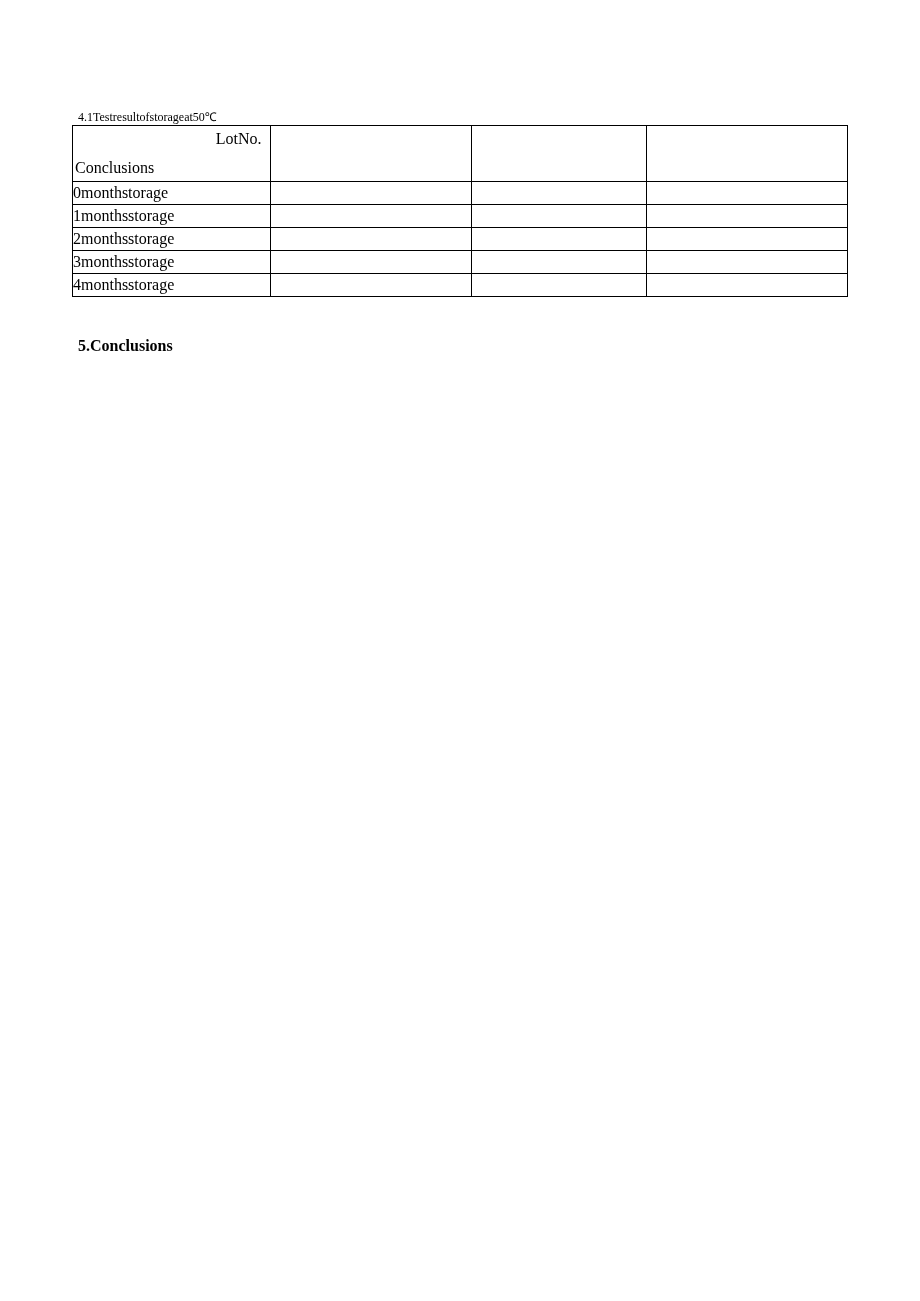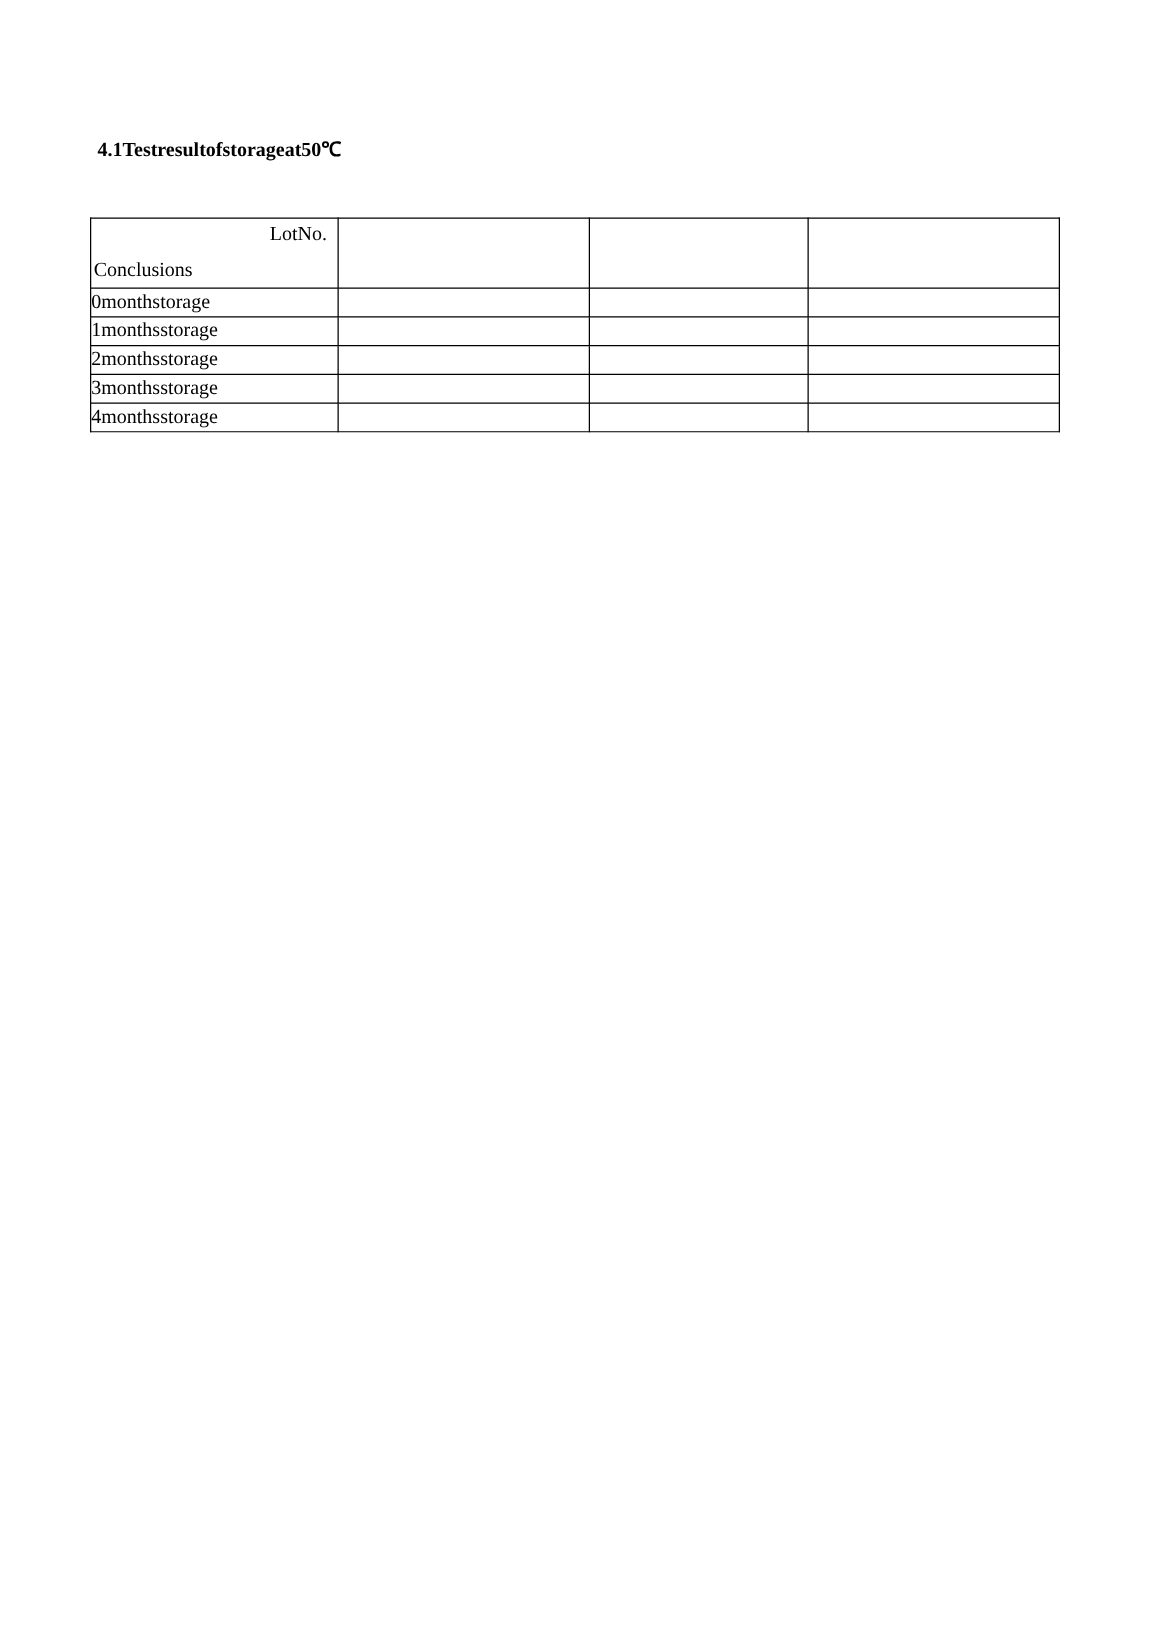--- a/index.html
+++ b/index.html
@@ -18,30 +18,28 @@
     margin-bottom: 28px;
     font-size: 16px;
   }
   .section-heading {
     font-weight: bold;
     font-size: 16px;
     margin-left: 6px;
     margin-bottom: 4px;
   }
   .subheading {
-    font-size: 16px;
+    font-size: 12px;
     margin-left: 6px;
     margin-bottom: 0;
-    font-weight: bold;
   }
   table.results {
     border-collapse: collapse;
     width: 100%;
     table-layout: fixed;
-    margin-top: 44px;
   }
   table.results th,
   table.results td {
     border: 1px solid #000000;
     padding: 0;
     vertical-align: top;
   }
   table.results col.col-left { width: 25.5%; }
   table.results col.col-a { width: 26%; }
   table.results col.col-b { width: 22.5%; }
@@ -132,14 +130,15 @@
     </tr>
     <tr>
       <td class="row-label">4monthsstorage</td>
       <td class="empty"></td>
       <td class="empty"></td>
       <td class="empty"></td>
     </tr>
   </tbody>
     </table>
 
+  <div class="conclusions">5.Conclusions</div>
 
 </div>
 
 </body></html>

